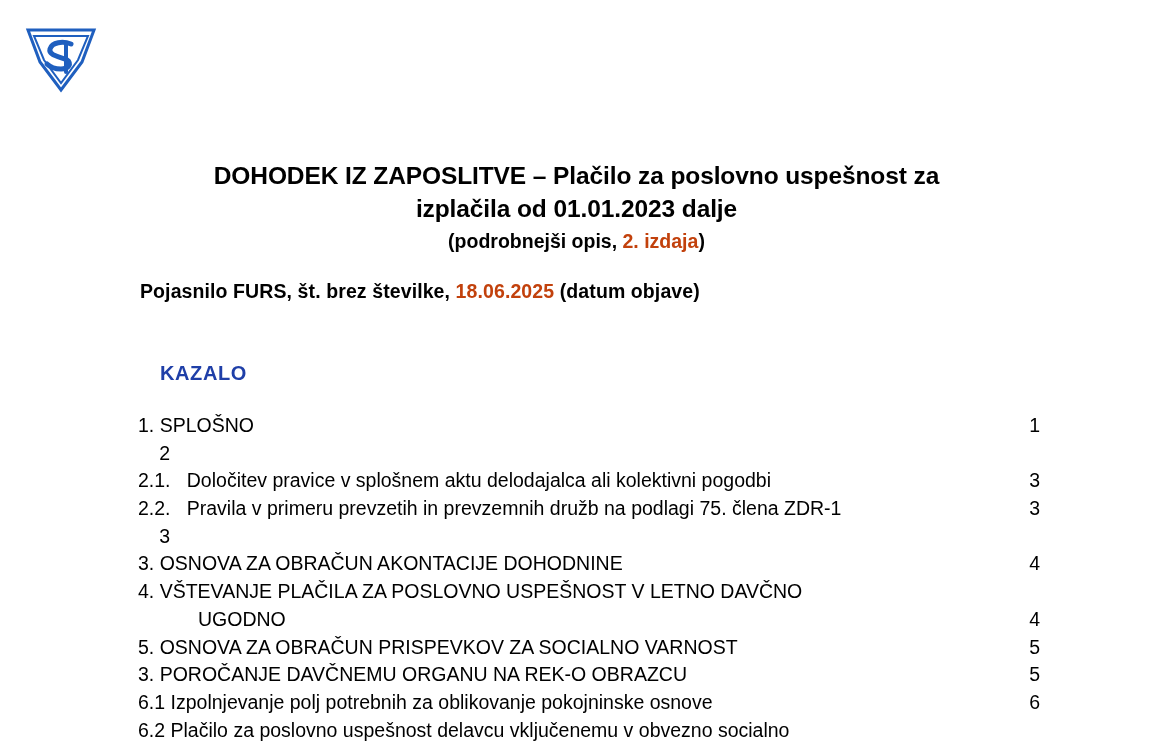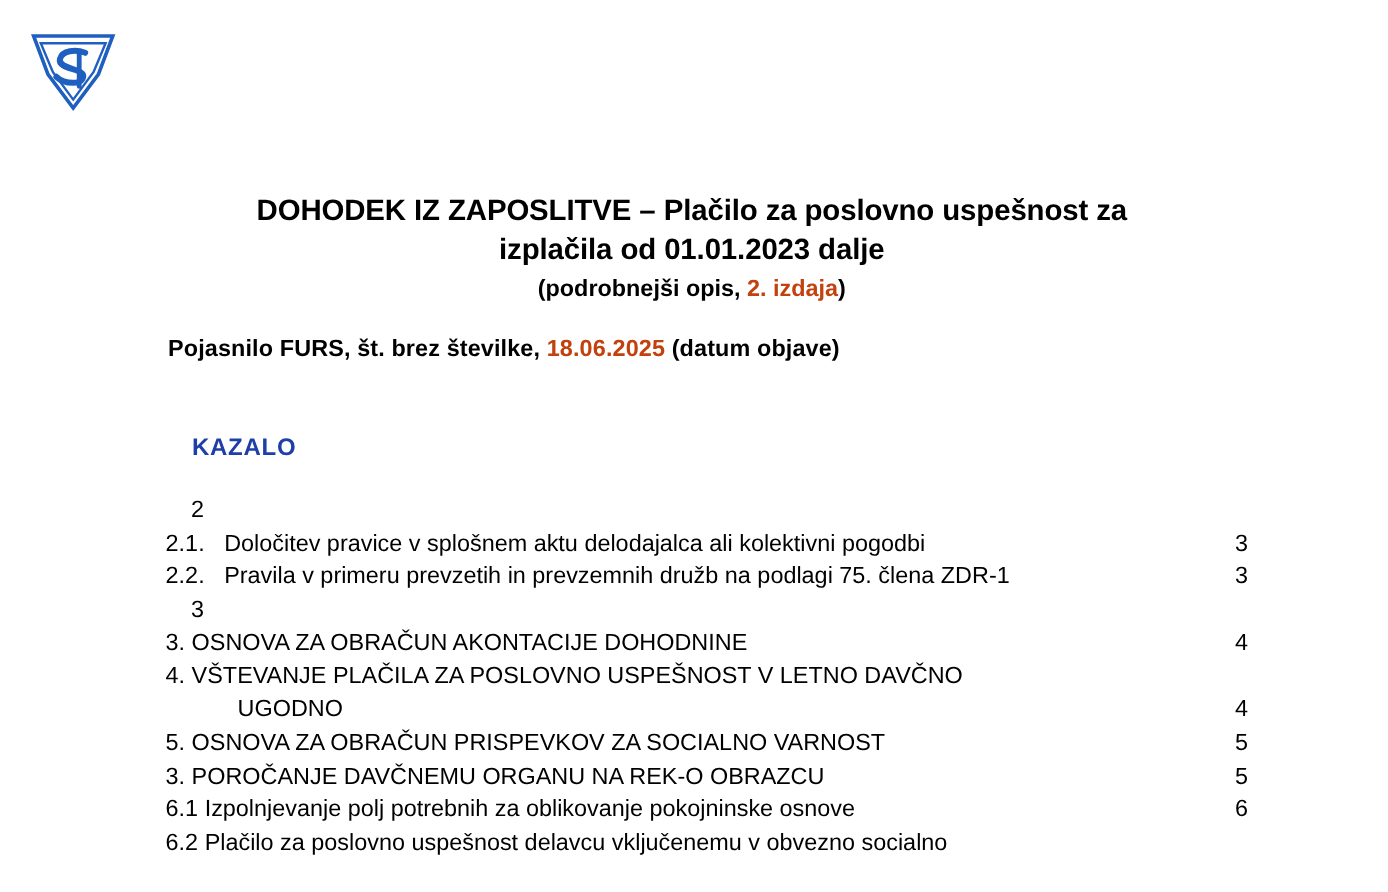--- a/index.html
+++ b/index.html
@@ -128,20 +128,24 @@
   </div>
 
   <div class="ref-line">
     <span>Pojasnilo FURS, št. brez številke, </span><span class="red">18.06.2025</span><span> (datum objave)</span>
   </div>
 
   <div class="kazalo-heading">KAZALO</div>
 
   <div class="toc" id="toc-container">
       <div class="toc-row">
+        <span class="toc-label">1. SPLOŠNO</span>
+        <span class="toc-page">1</span>
+      </div>
+      <div class="toc-row">
         <span class="toc-page">2</span>
       </div>
       <div class="toc-row">
         <span class="toc-label">2.1.   Določitev pravice v splošnem aktu delodajalca ali kolektivni pogodbi</span>
         <span class="toc-page">3</span>
       </div>
       <div class="toc-row">
         <span class="toc-label">2.2.   Pravila v primeru prevzetih in prevzemnih družb na podlagi 75. člena ZDR-1</span>
         <span class="toc-page">3</span>
       </div>

